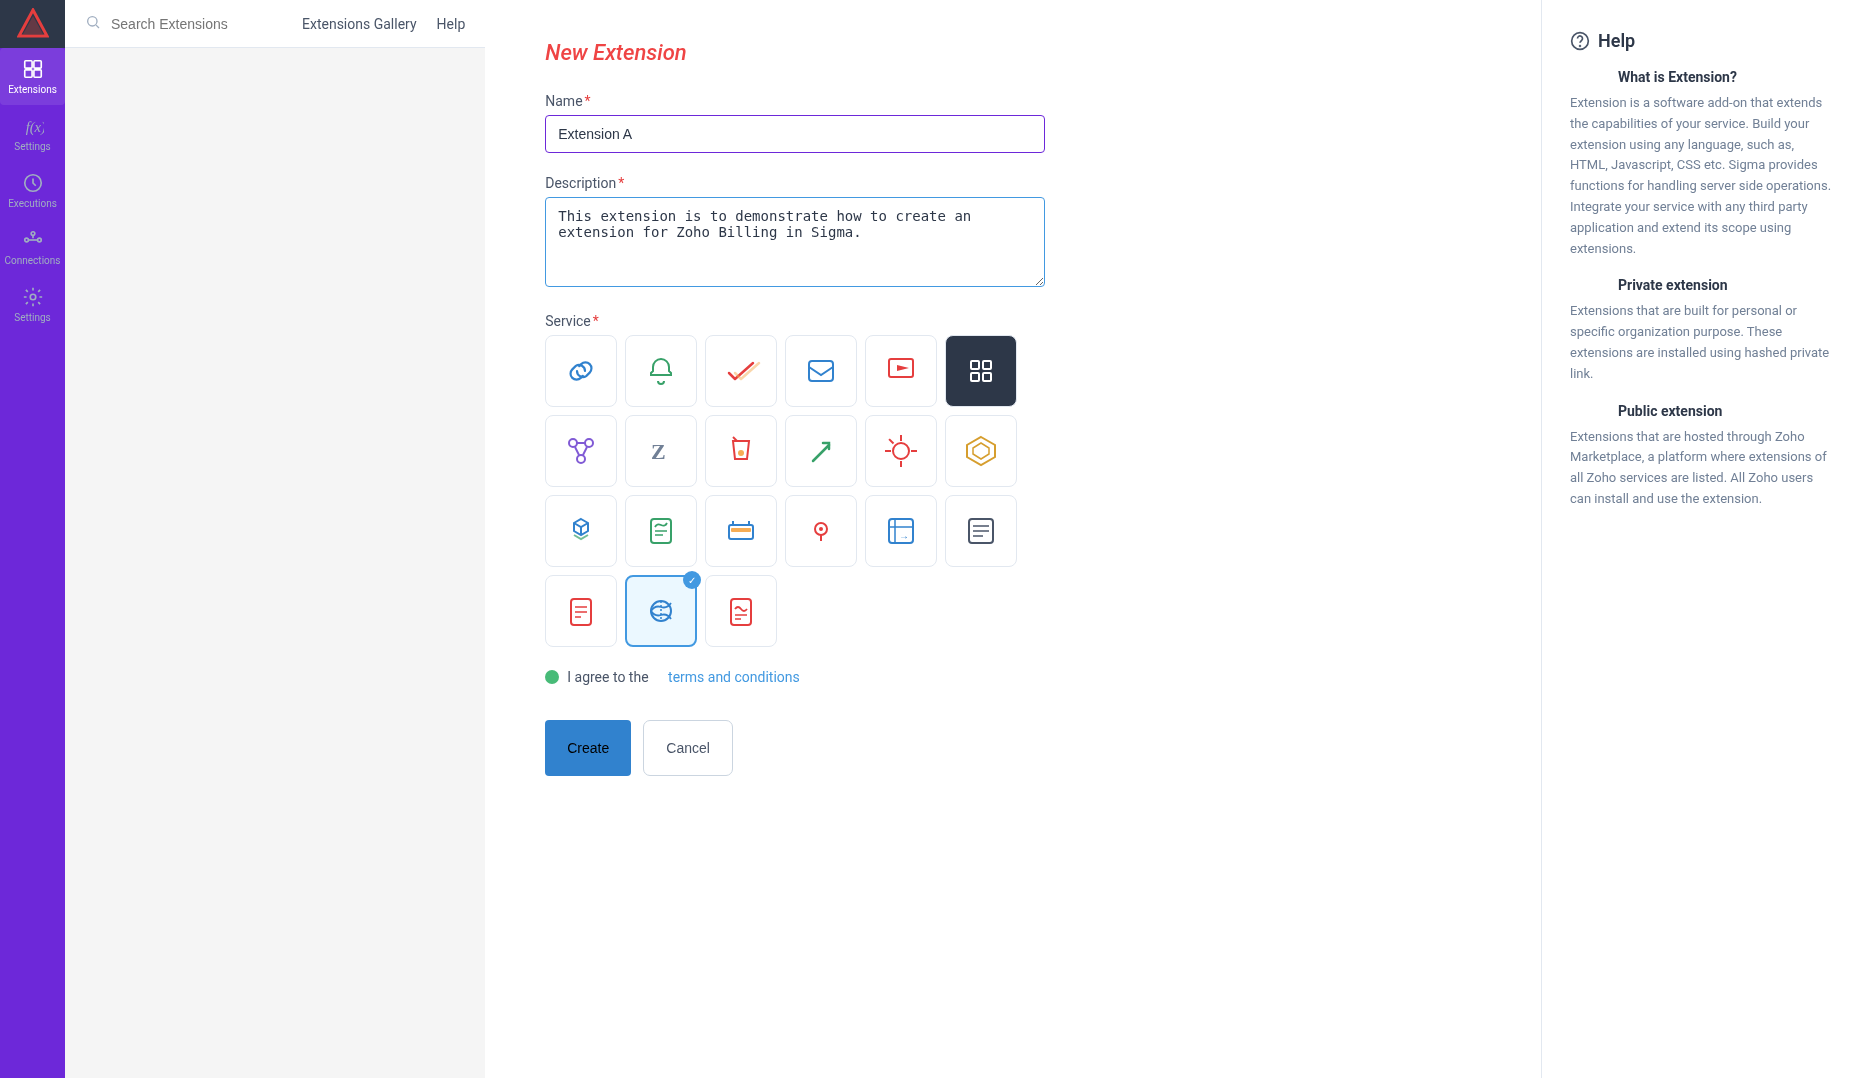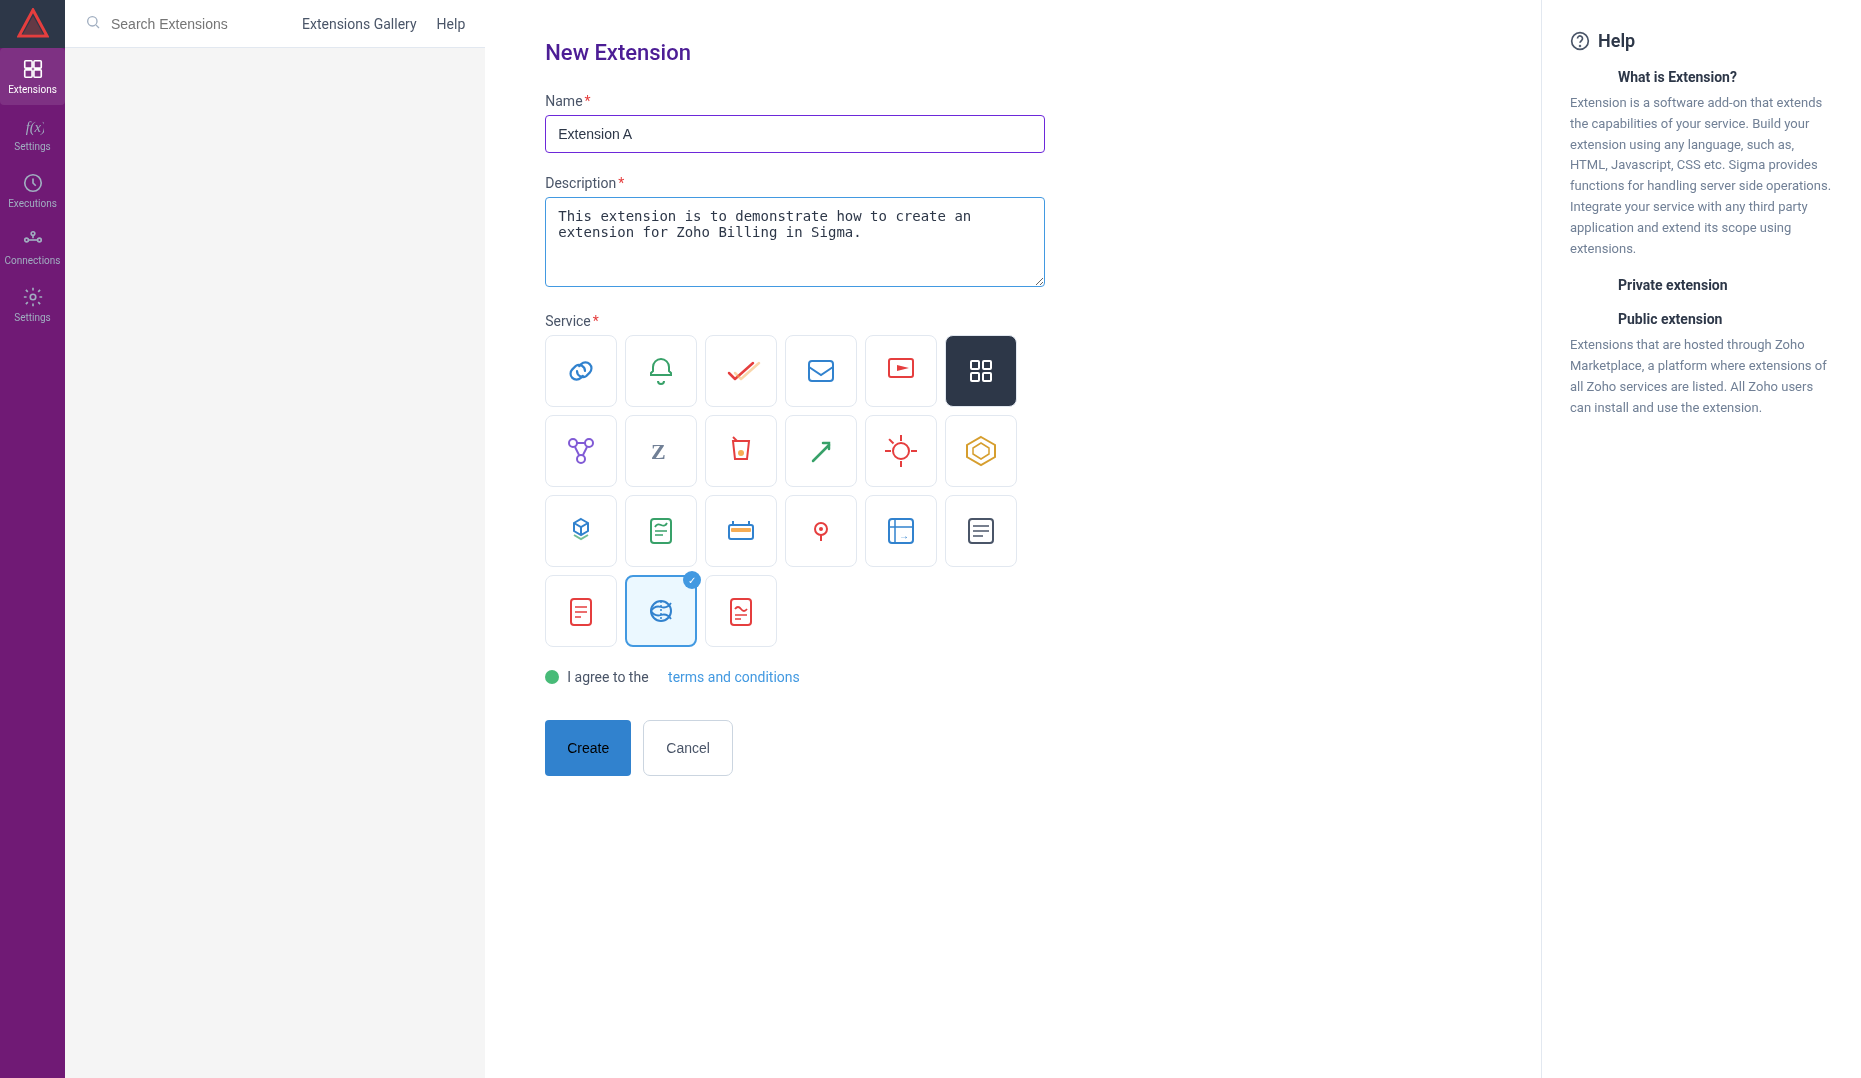--- a/index.html
+++ b/index.html
@@ -1,21 +1,21 @@
 <!DOCTYPE html>
 <html><head>
   <meta charset="utf-8">
   <style>
     * { box-sizing: border-box; margin: 0; padding: 0; }
     body { font-family: -apple-system, BlinkMacSystemFont, 'Segoe UI', Roboto, sans-serif; background: #f5f5f5; display: flex; height: 1078px; width: 1861px; overflow: hidden; }
 
     
     .sidebar {
       width: 65px;
-      background: #701a75;
+      background: #6d28d9;
       display: flex;
       flex-direction: column;
       align-items: center;
       padding-top: 0;
       flex-shrink: 0;
     }
     .sidebar-logo {
       width: 65px;
       height: 48px;
       display: flex;
@@ -97,22 +97,23 @@
     
     .form-area {
       flex: 1;
       padding: 40px 60px;
       overflow-y: auto;
       background: #fff;
     }
     .page-title {
       font-size: 22px;
       font-weight: 500;
-      color: #4c1d95;
+      color: #ef4444;
       margin-bottom: 28px;
+      font-style: italic;
     }
     .form-group {
       margin-bottom: 22px;
     }
     .form-label {
       font-size: 14px;
       color: #4a5568;
       margin-bottom: 6px;
       display: block;
     }
@@ -536,17 +537,18 @@
         <svg width="20" height="20" viewBox="0 0 24 24" fill="none" stroke="#4a5568" stroke-width="2">
           <circle cx="12" cy="12" r="10"></circle>
             <path d="M9 9a3 3 0 1 1 4.93 2.28C13 12.44 12 13.22 12 14"></path>
             <circle cx="12" cy="18" r="0.5" fill="#4a5568"></circle>
         </svg>
         <span>Help</span>
       </div>
       <div class="help-section-title">What is Extension?</div>
       <p class="help-text">Extension is a software add-on that extends the capabilities of your service. Build your extension using any language, such as, HTML, Javascript, CSS etc. Sigma provides functions for handling server side operations. Integrate your service with any third party application and extend its scope using extensions.</p>
       <div class="help-section-title">Private extension</div>
+      <p class="help-text">Extensions that are built for personal or specific organization purpose. These extensions are installed using hashed private link.</p>
       <div class="help-section-title">Public extension</div>
       <p class="help-text">Extensions that are hosted through Zoho Marketplace, a platform where extensions of all Zoho services are listed. All Zoho users can install and use the extension.</p>
     </div>
   </div>
 </div>
 
 </body></html>

